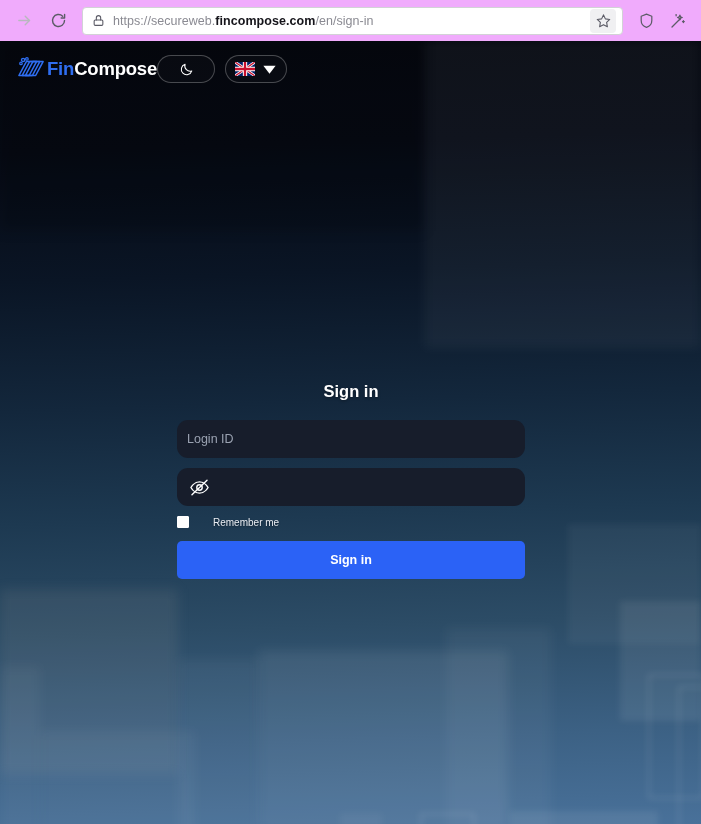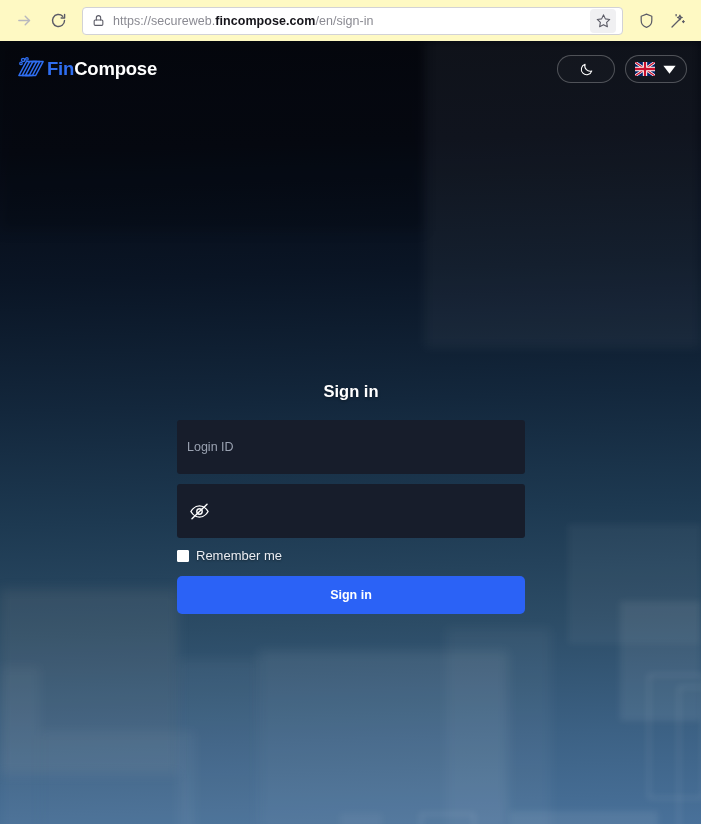--- a/index.html
+++ b/index.html
@@ -11,21 +11,21 @@
     font-family: "Liberation Sans", sans-serif;
     background: #ffffff;
   }
 
   
   .browser-bar {
     position: absolute;
     top: 0; left: 0;
     width: 701px;
     height: 41px;
-    background: #fef9c3;
+    background: #f0abfc;
     display: flex;
     align-items: center;
     padding: 0 8px;
     gap: 2px;
   }
   .nav-btn {
     width: 32px; height: 32px;
     border-radius: 5px;
     display: flex; align-items: center; justify-content: center;
     flex: 0 0 auto;
@@ -97,21 +97,20 @@
   .blur2 { filter: blur(6px); }
 
   
   .site-header {
     position: absolute;
     top: 0; left: 0;
     width: 701px;
     height: 56px;
     display: flex;
     align-items: center;
-    justify-content: space-between;
     padding: 0 14px 0 18px;
     z-index: 5;
   }
   .logo { display: flex; align-items: center; gap: 3px; }
   .logo-mark { width: 26px; height: 26px; display: block; }
   .logo-text {
     font-size: 18.5px;
     font-weight: bold;
     letter-spacing: -0.2px;
     white-space: nowrap;
@@ -145,23 +144,23 @@
     text-align: center;
     color: #ffffff;
     font-size: 16.5px;
     font-weight: bold;
     margin-bottom: 19px;
     text-shadow: 0 1px 3px rgba(0,0,0,0.35);
   }
   .field {
     position: relative;
     width: 348px;
-    height: 54px;
+    height: 38px;
     background: #171d2b;
-    border-radius: 3px;
+    border-radius: 11px;
     margin-bottom: 10px;
     display: flex;
     align-items: center;
     padding: 0 10px;
   }
   .field input {
     flex: 1 1 auto;
     background: transparent;
     border: 0;
     outline: none;
@@ -186,22 +185,23 @@
   }
   .cbox {
     width: 12px; height: 12px;
     background: #ffffff;
     border: 1px solid #ffffff;
     border-radius: 1px;
     flex: 0 0 auto;
   }
   .remember-label {
     color: #e9ecf2;
-    font-size: 13px;
+    font-size: 10px;
     text-shadow: 0 1px 2px rgba(0,0,0,0.4);
+    margin-left: 17px;
   }
   .submit-btn {
     width: 348px;
     height: 38px;
     background: #2b62f6;
     border: 0;
     border-radius: 5px;
     color: #ffffff;
     font-family: "Liberation Sans", sans-serif;
     font-size: 12.5px;

